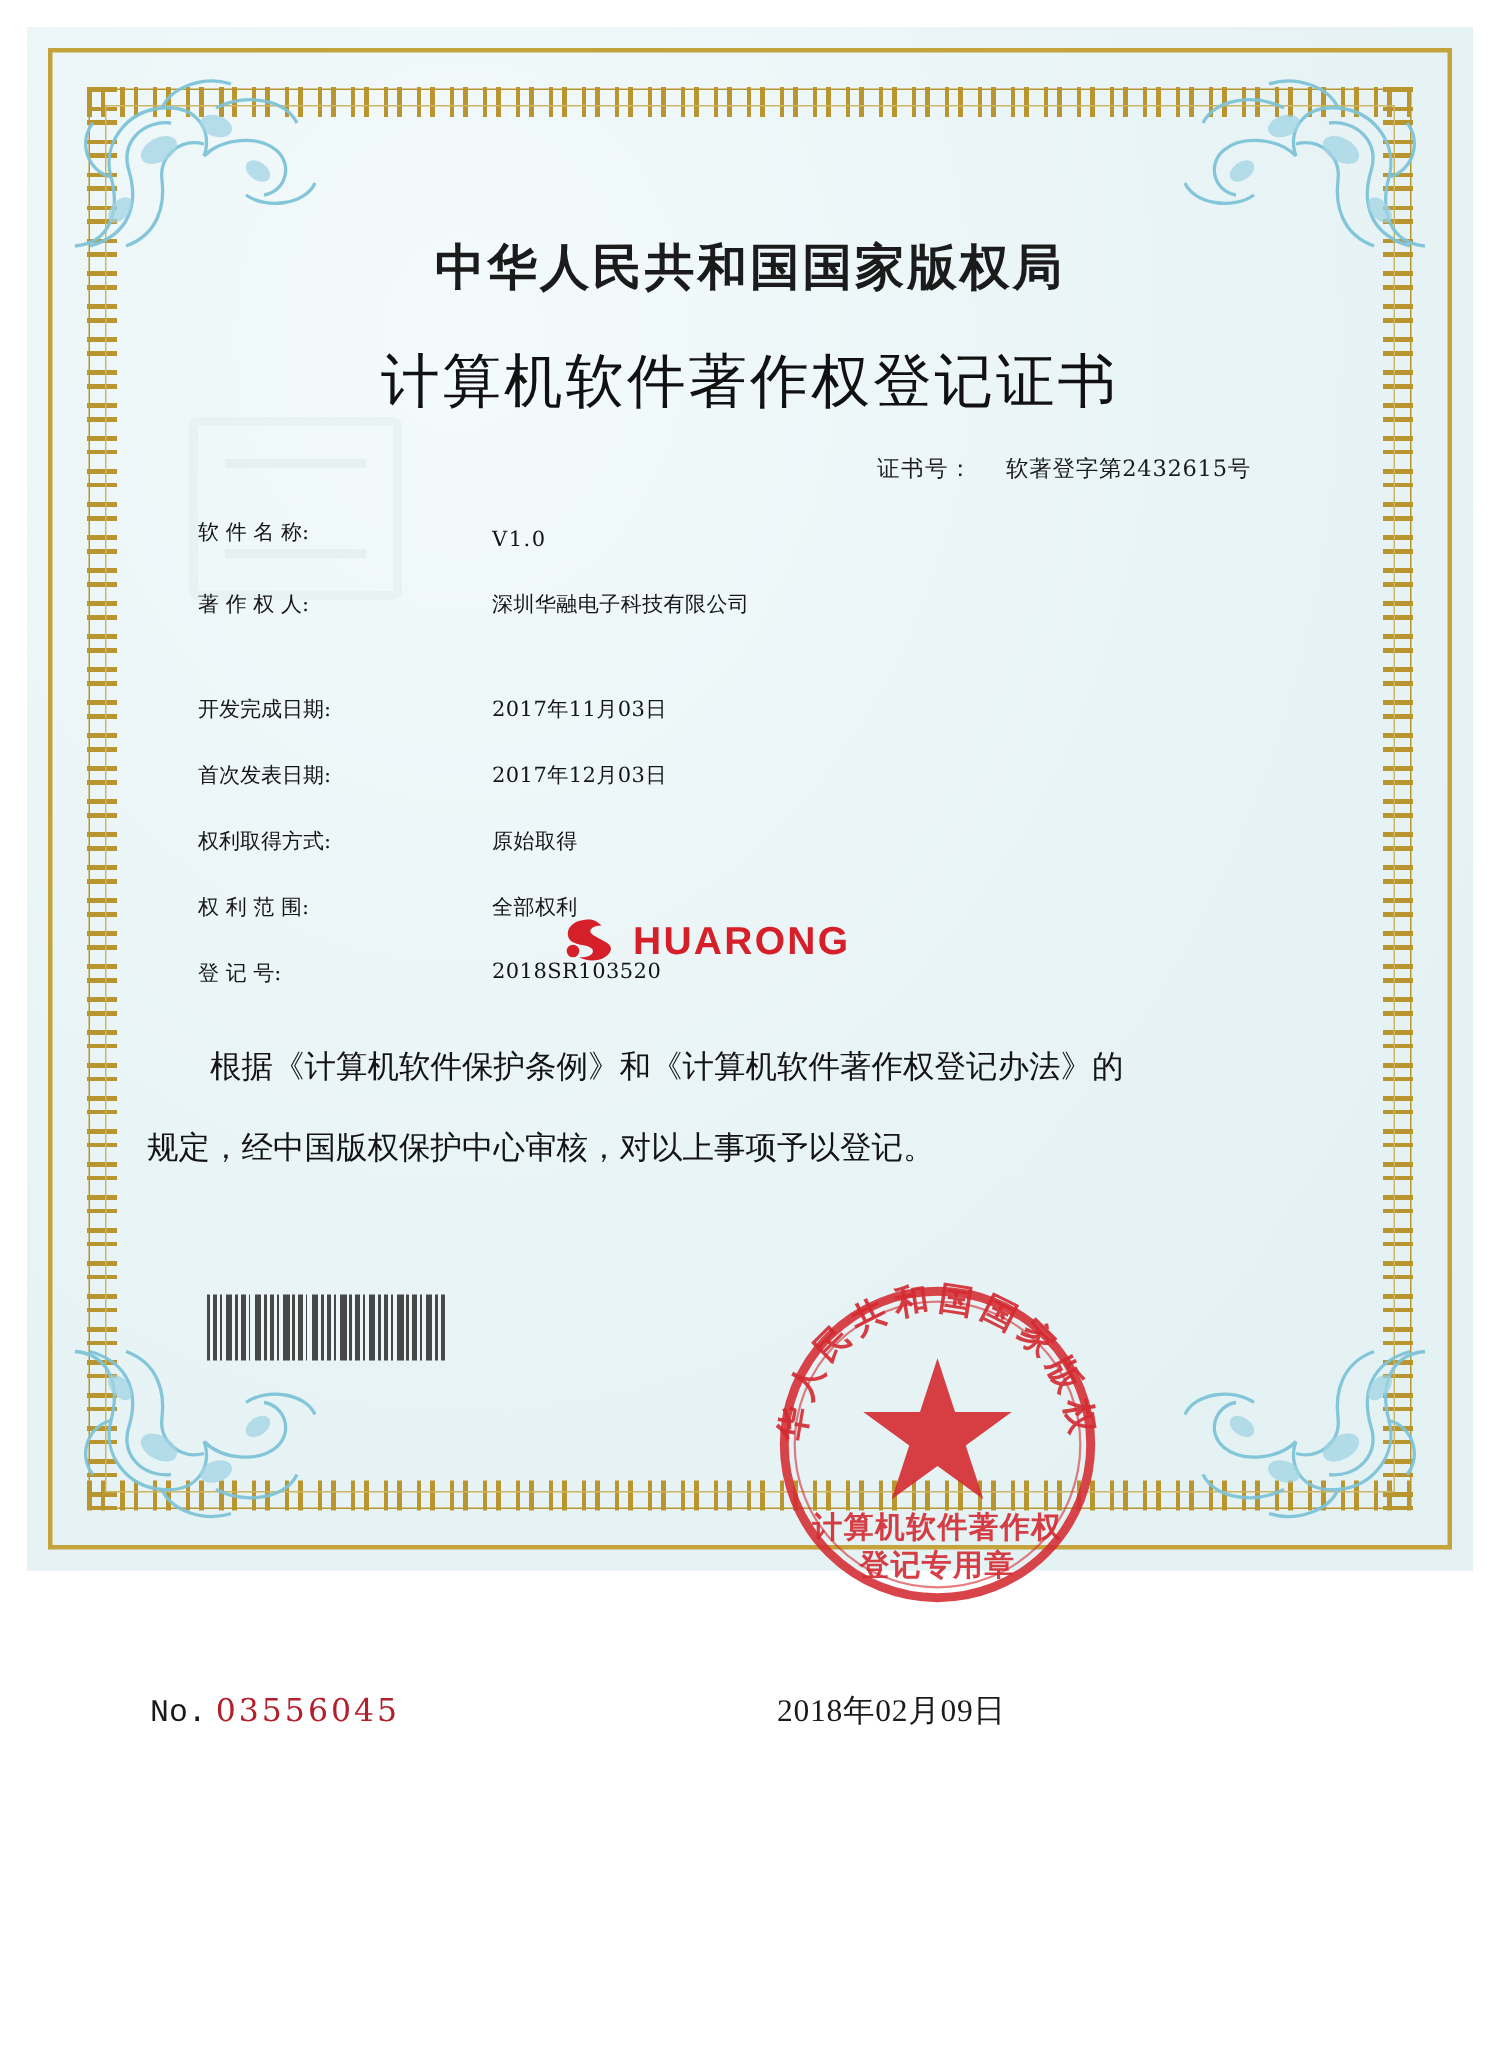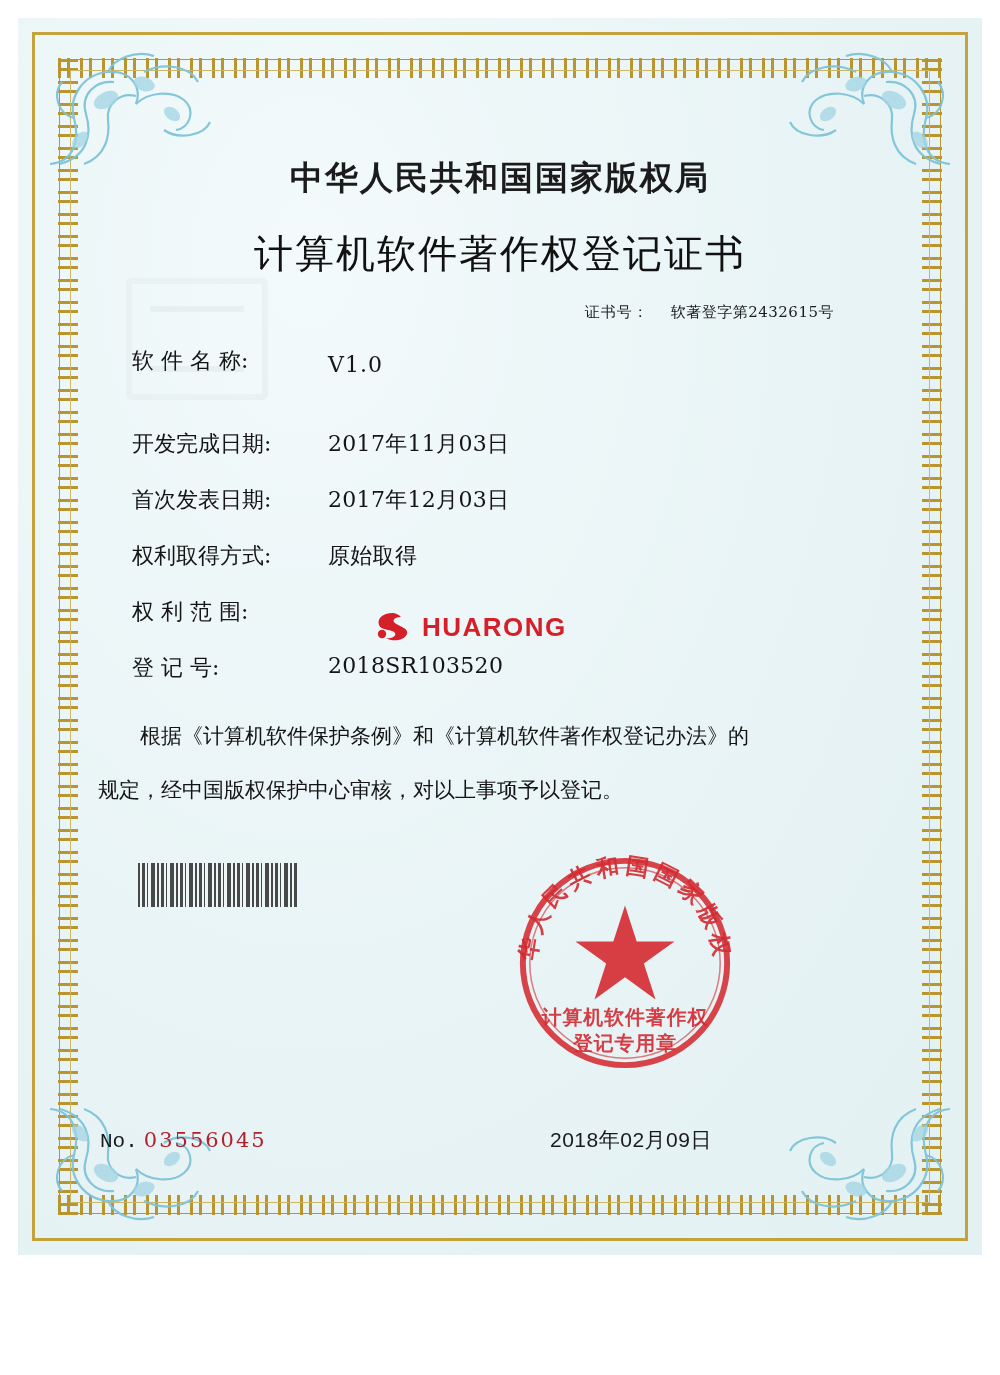--- a/index.html
+++ b/index.html
@@ -14,21 +14,21 @@
     position: relative;
     overflow: hidden;
   }
 
   
   .certificate {
     position: absolute;
     left: 18px;
     top: 18px;
     width: 964px;
-    height: 1237px;
+    height: 1029px;
     background: #eef7f8;
     background-image:
       radial-gradient(ellipse at 30% 20%, #f3fafb 0%, #e7f3f5 60%, #e3f1f3 100%);
     box-sizing: border-box;
   }
 
   
   .border-outer {
     position: absolute;
     left: 14px; top: 14px; right: 14px; bottom: 14px;
@@ -152,23 +152,24 @@
   .cert-no-row .val { margin-left: 22px; letter-spacing: .5px; }
 
   .fields {
     margin-top: 24px;
     padding-left: 44px;
   }
   .field-row {
     display: flex;
     align-items: flex-start;
     margin-bottom: 26px;
-    font-size: 22px;
+    font-size: 14px;
     color: #151515;
     font-family: "DejaVu Serif", serif;
+    justify-content: center;
   }
   .field-label {
     width: 196px;
     flex: 0 0 196px;
     font-weight: normal;
     letter-spacing: 0px;
   }
   .field-value {
     flex: 1;
     letter-spacing: .3px;
@@ -237,25 +238,25 @@
     left: 488px;
     top: 826px;
     width: 238px;
     height: 238px;
   }
   .seal svg { width: 100%; height: 100%; }
 
   
   .seal-date {
     position: absolute;
-    left: 532px;
+    left: 500px;
     top: 1108px;
     font-size: 21px;
     color: #1a1a1a;
-    font-family: Liberation Sans, sans-serif;
+    font-family: Liberation Serif, serif;
     letter-spacing: .5px;
     text-align: right;
   }
 
   
   .serial {
     position: absolute;
     left: 82px;
     top: 1110px;
     font-size: 21px;
@@ -370,40 +371,45 @@
 
     <div class="fields">
 
       <div class="field-row">
         <div class="field-label">软 件 名 称:</div>
         <div class="field-value">
           <span class="line2">V1.0</span>
         </div>
       </div>
 
+      <div class="field-row">
+        <div class="field-label">著 作 权 人:</div>
+        <div class="field-value">深圳华融电子科技有限公司</div>
+      </div>
 
       <div class="gap-row"></div>
 
       <div class="field-row">
         <div class="field-label">开发完成日期:</div>
         <div class="field-value">2017年11月03日</div>
       </div>
 
       <div class="field-row">
         <div class="field-label">首次发表日期:</div>
         <div class="field-value">2017年12月03日</div>
       </div>
 
       <div class="field-row">
         <div class="field-label">权利取得方式:</div>
         <div class="field-value">原始取得</div>
       </div>
 
       <div class="field-row">
         <div class="field-label">权 利 范 围:</div>
+        <div class="field-value">全部权利</div>
       </div>
 
       <div class="field-row">
         <div class="field-label">登 记 号:</div>
         <div class="field-value">2018SR103520</div>
       </div>
 
     </div>
 
     <div class="statement">

